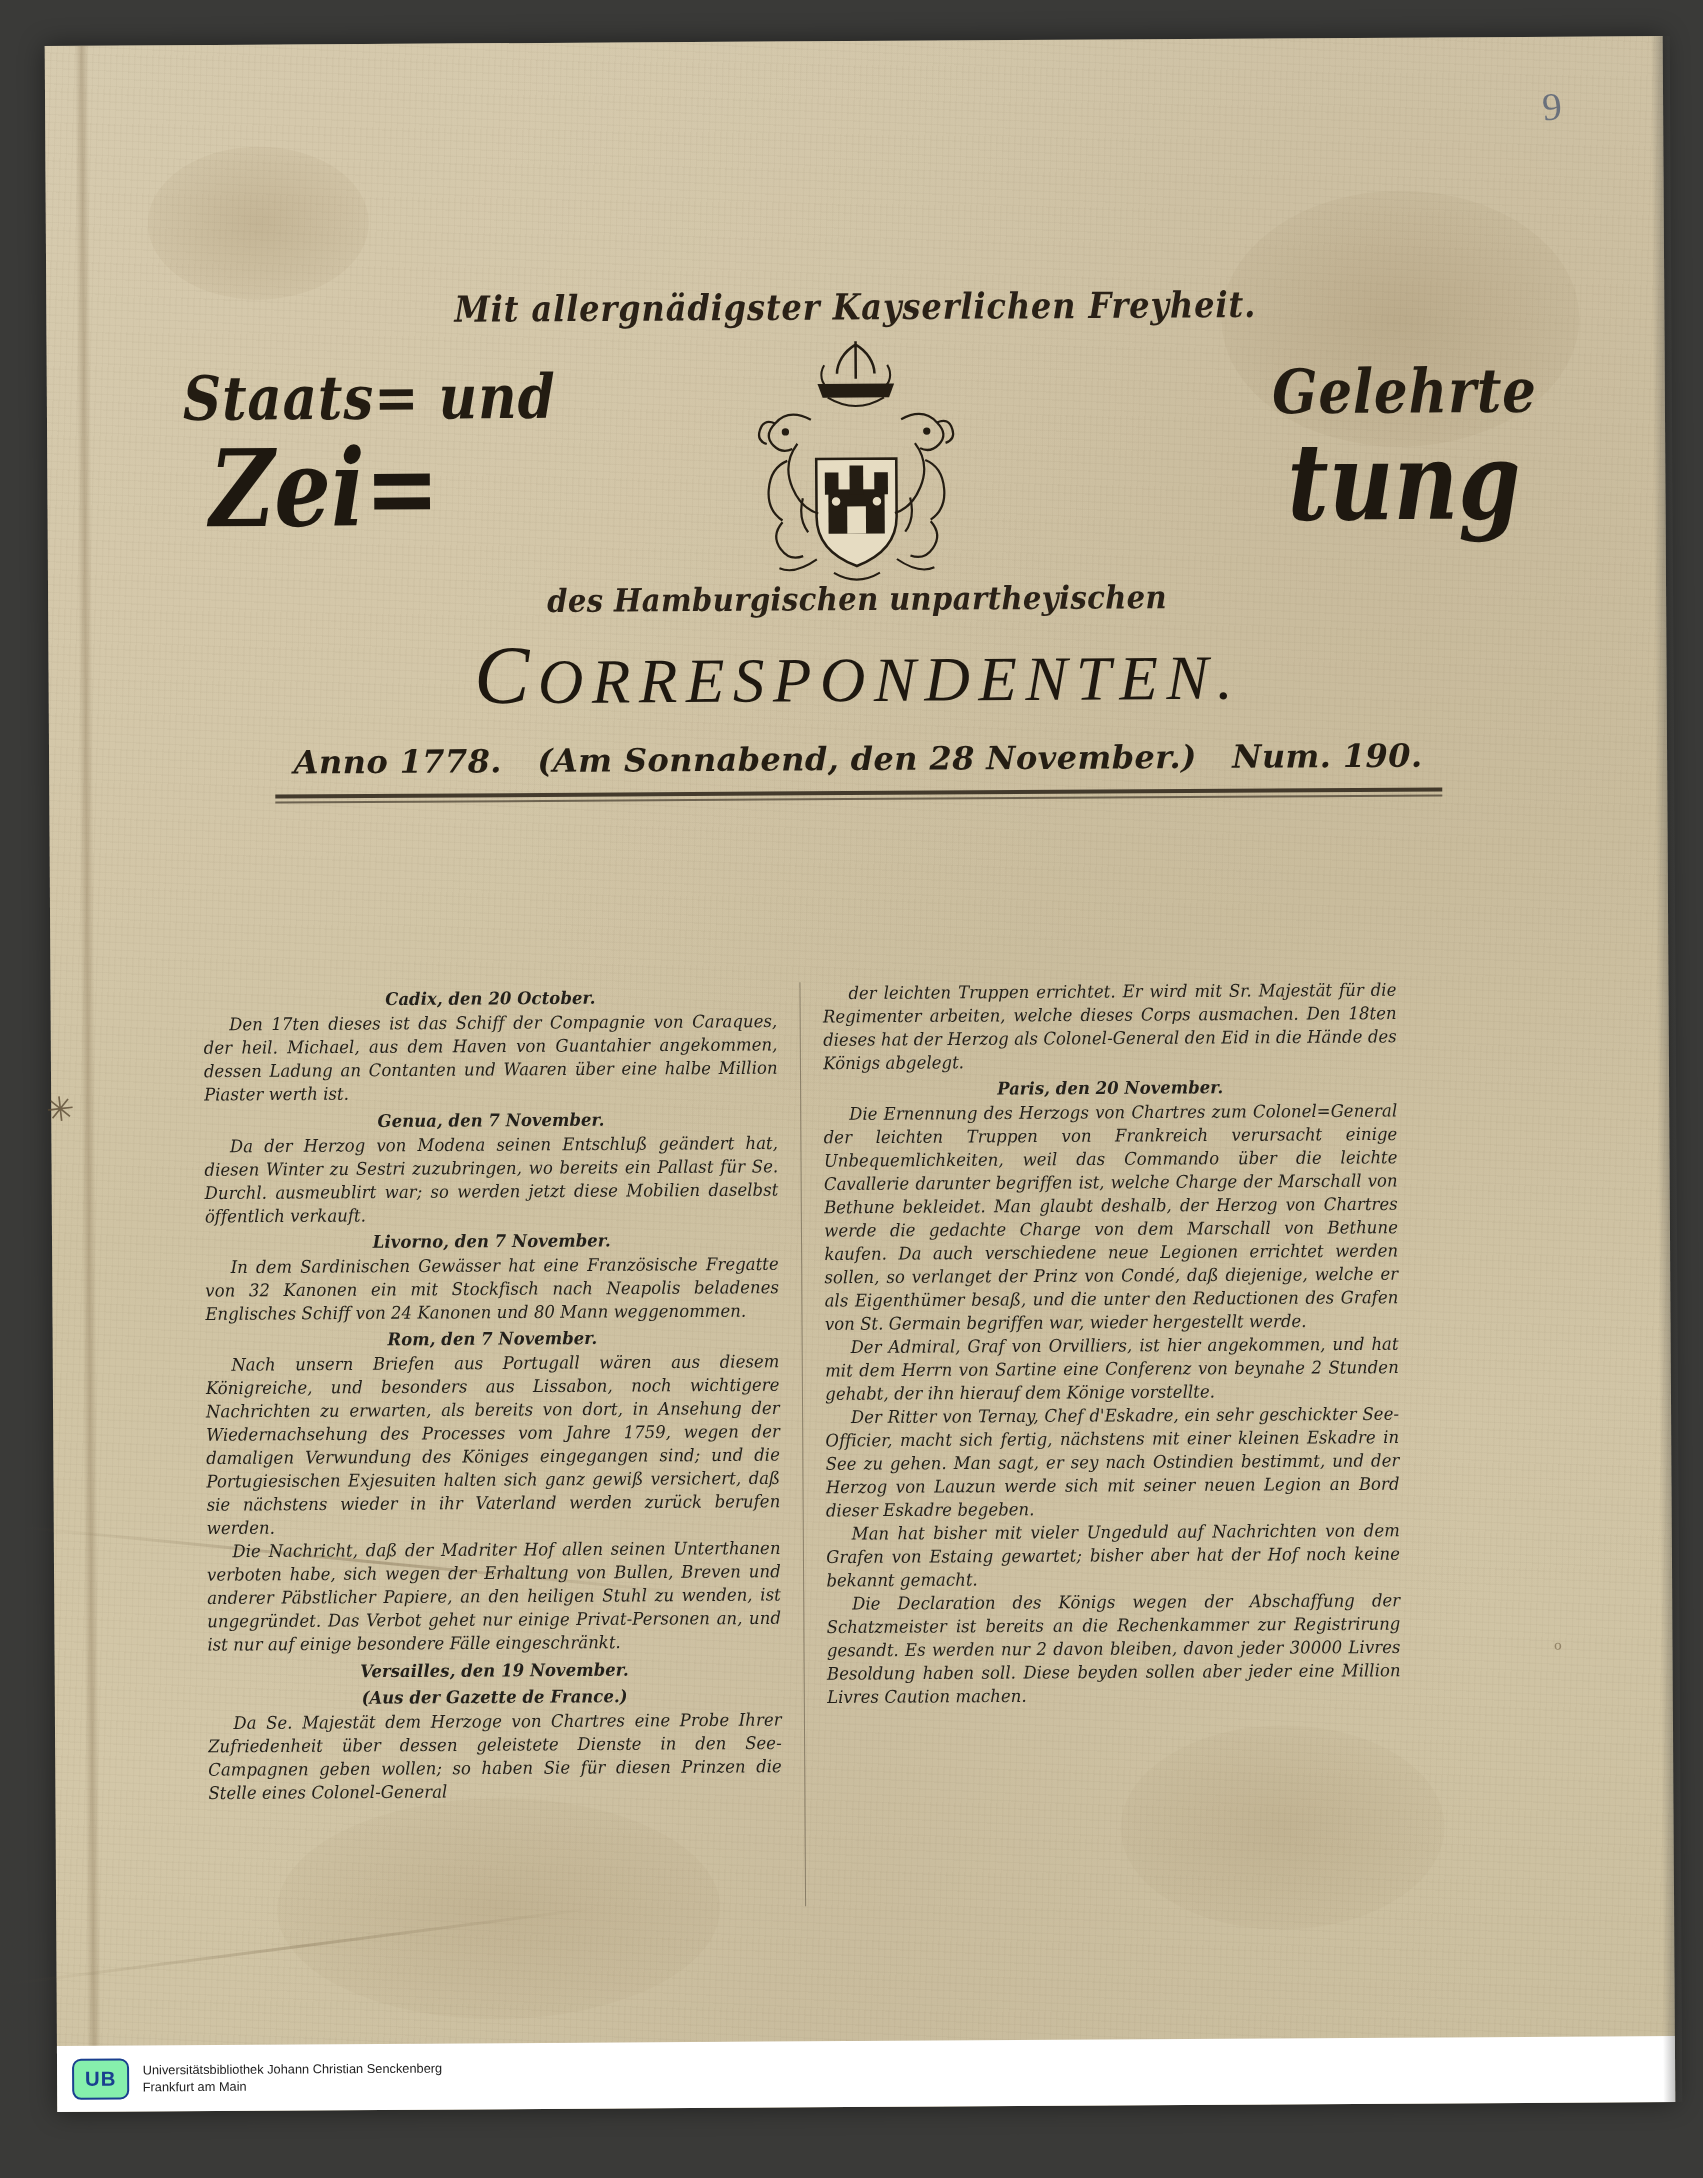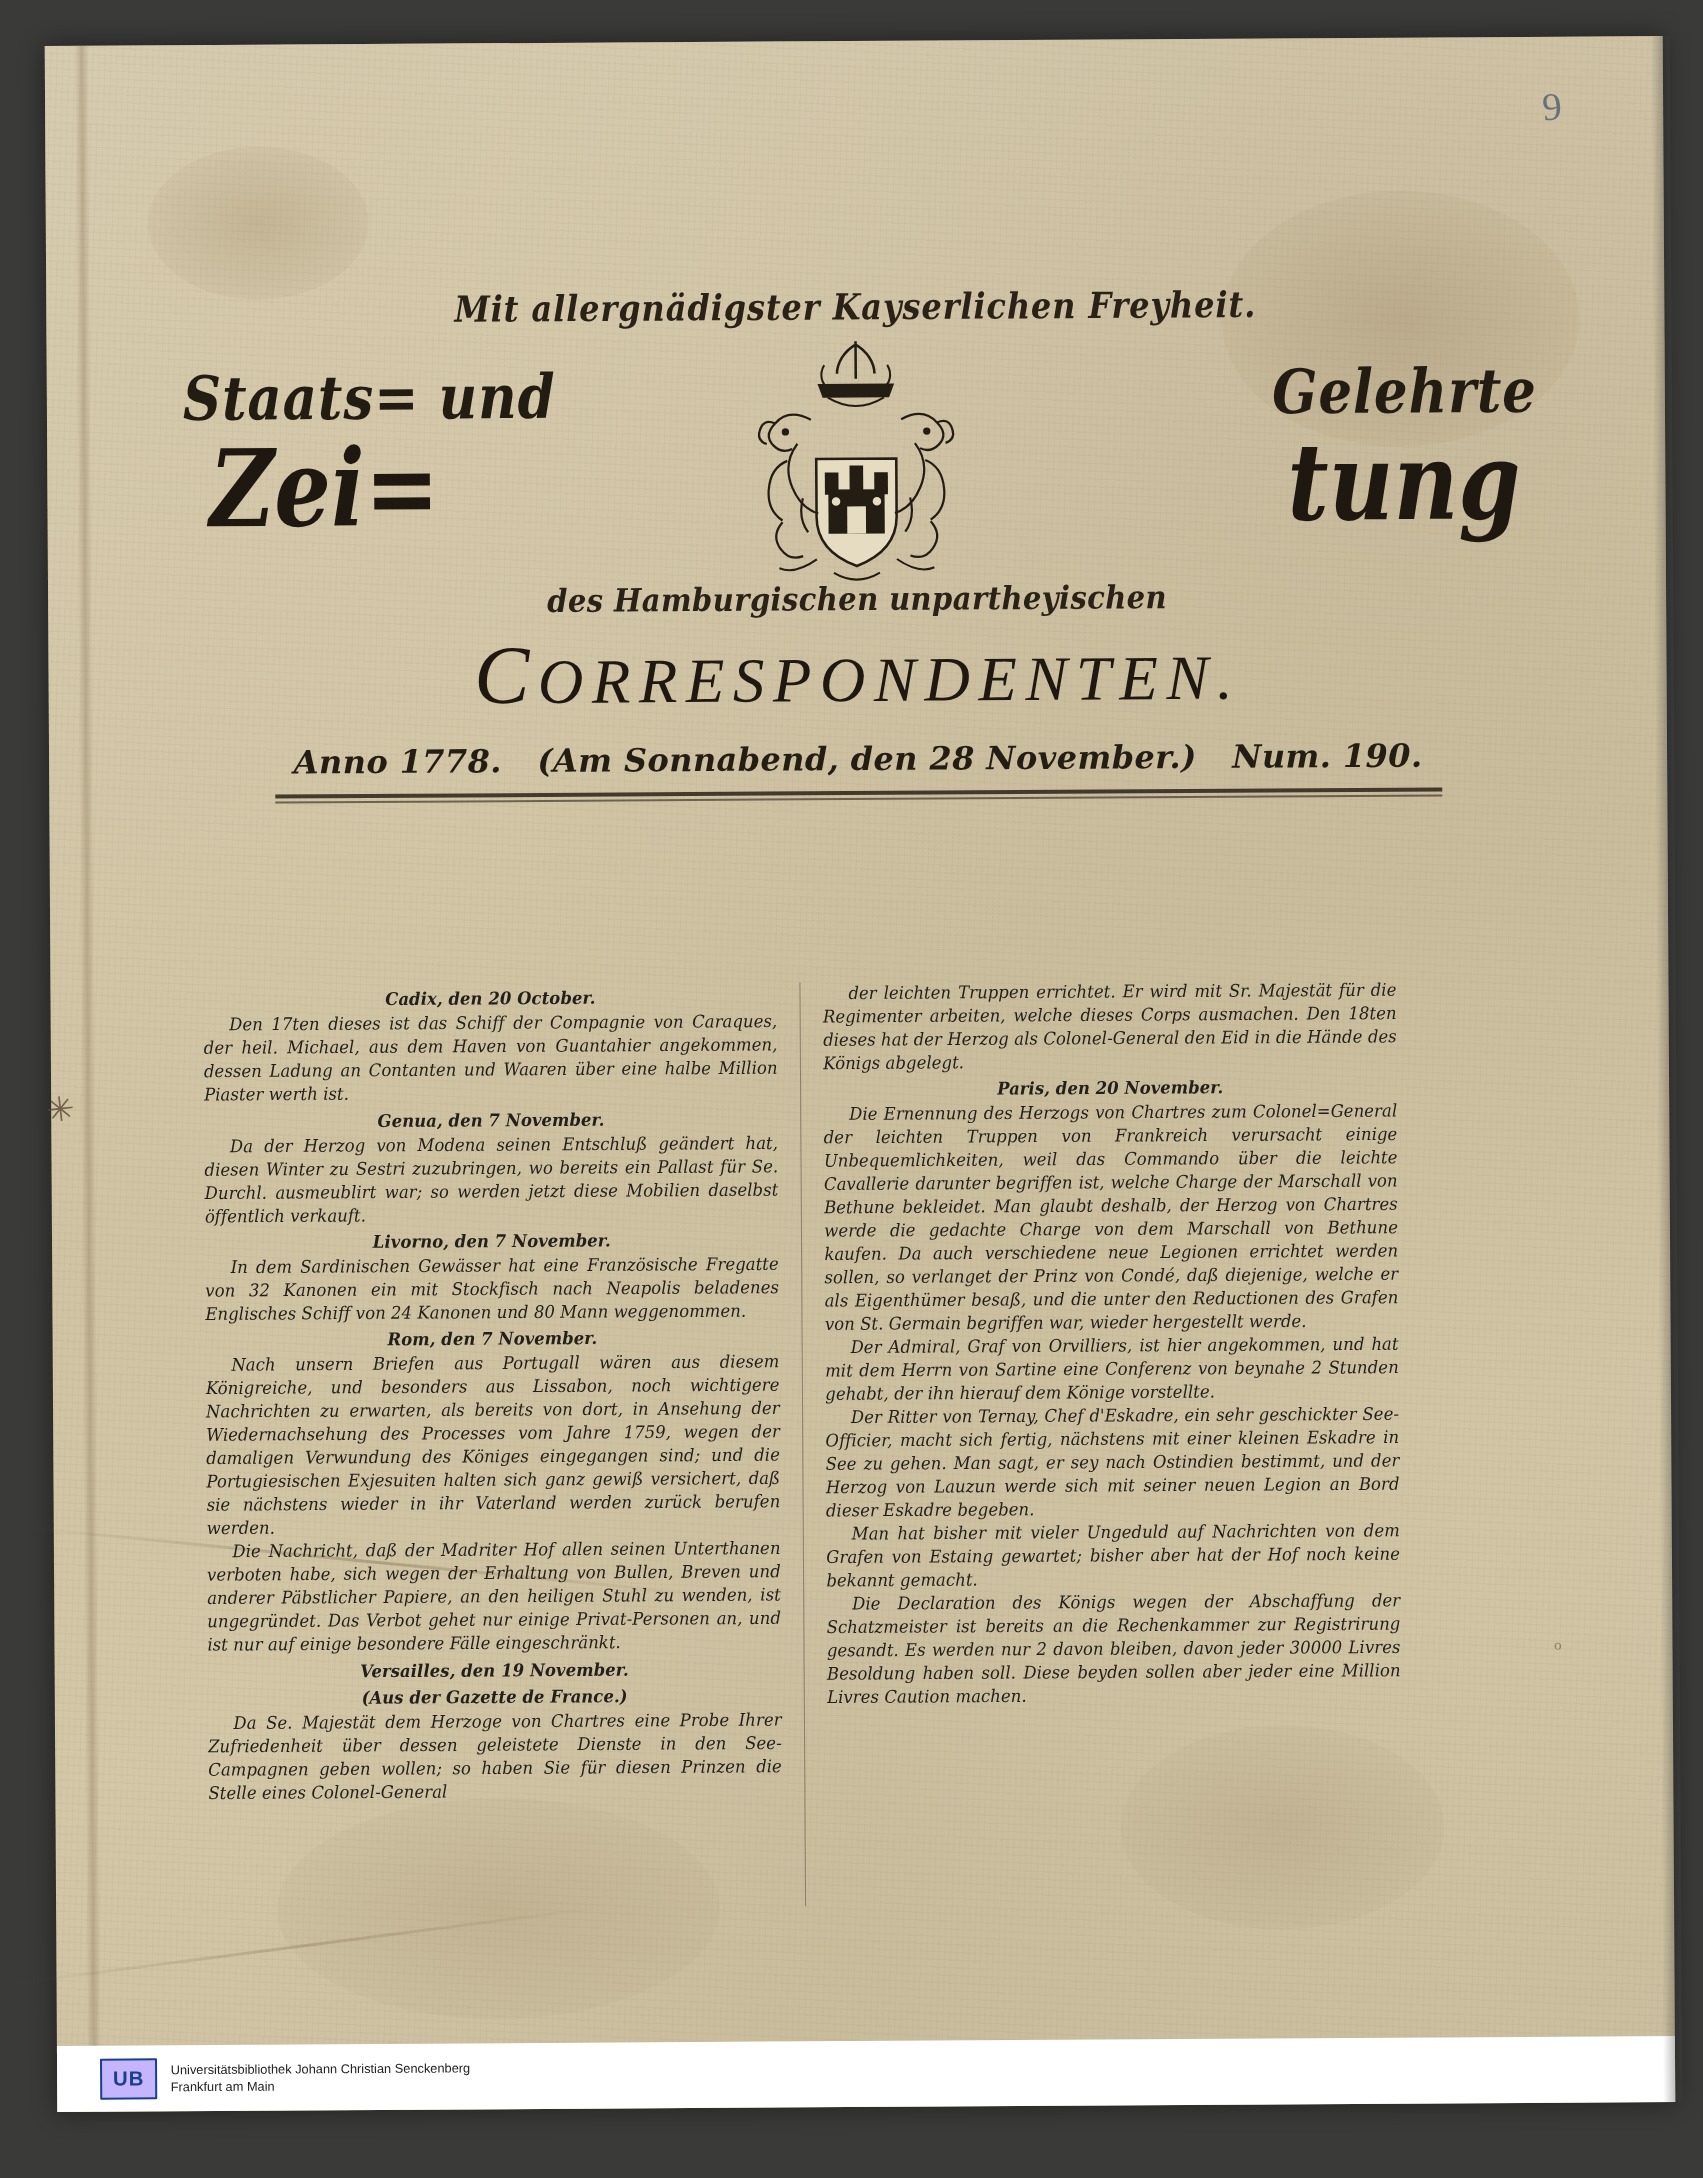--- a/index.html
+++ b/index.html
@@ -169,26 +169,26 @@
   .para{margin:0;text-indent:25.6px;}
   .para + .para{margin-top:0;}
 
   
   .footer{
     position:absolute;left:0;bottom:0;width:100%;height:66px;
     background:#ffffff;
     display:flex;align-items:center;
   }
   .ub-logo{
-    margin-left:43px;width:53px;height:37px;
-    border:2.6px solid #1a3f8f;border-radius:1px;
+    margin-left:15px;width:53px;height:37px;
+    border:2.6px solid #1a3f8f;border-radius:9px;
     display:flex;align-items:center;justify-content:center;
     color:#1a3f8f;font-family:"Liberation Sans",sans-serif;
     font-weight:700;font-size:20.4px;letter-spacing:0.9px;
-    background:#c4b5fd;
+    background:#86efac;
   }
   .ub-text{
     margin-left:13.6px;color:#222;
     font-family:"Liberation Sans",sans-serif;
     font-size:12.8px;line-height:17px;
   }
 </style>
 </head>
 <body>
 

